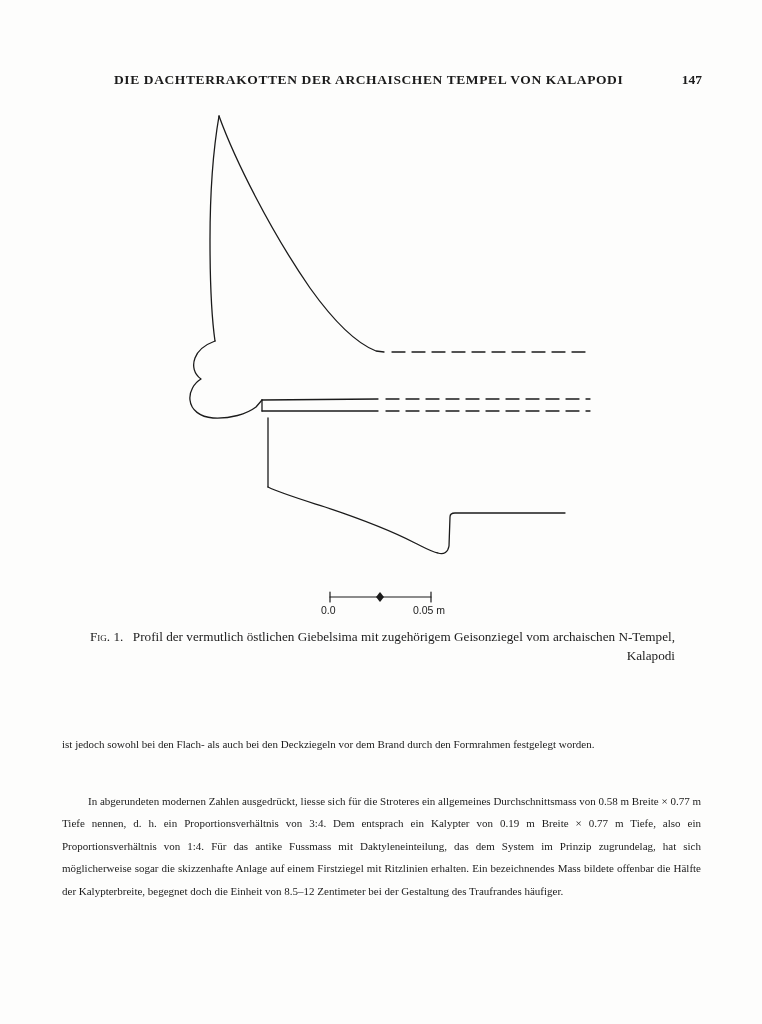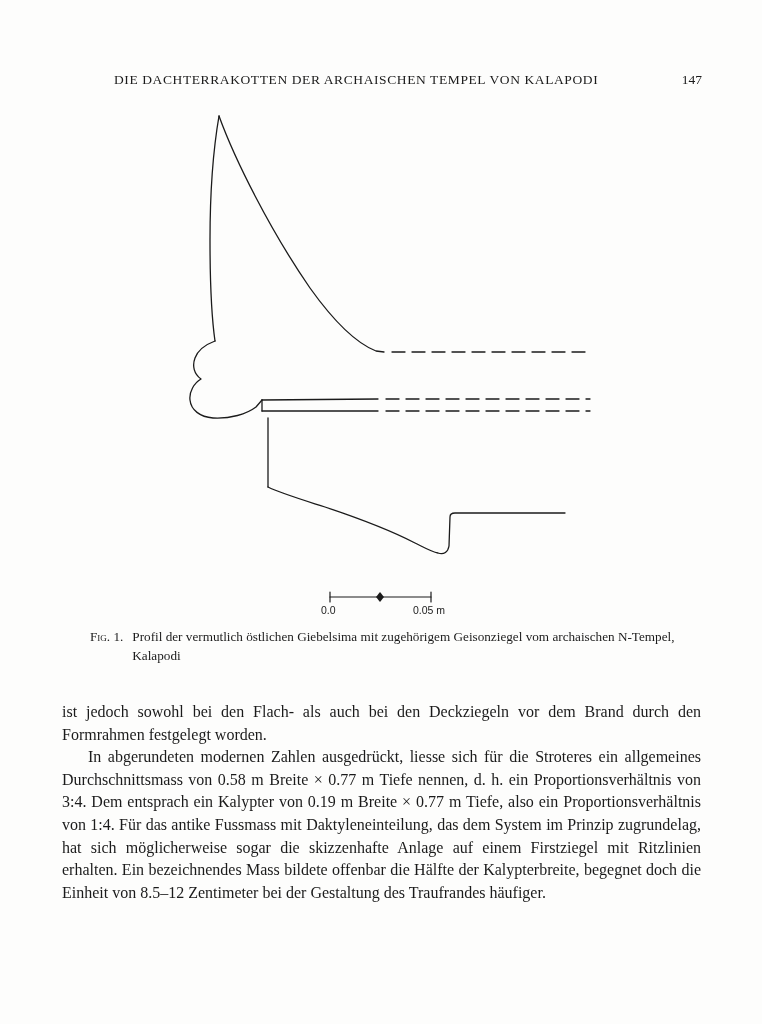--- a/index.html
+++ b/index.html
@@ -21,20 +21,21 @@
   .running-head {
     position: absolute;
     top: 72px;
     left: 114px;
     right: 60px;
     display: flex;
     justify-content: space-between;
     align-items: baseline;
     font-size: 13.5px;
     letter-spacing: 0.6px;
+    font-weight: bold;
   }
   .running-head .title { white-space: nowrap; }
   .running-head .pagenum { letter-spacing: 0; }
 
   
   .figure-svg {
     position: absolute;
     top: 0;
     left: 0;
     width: 762px;
@@ -67,38 +68,40 @@
     font-size: 13.2px;
     line-height: 19px;
   }
   .caption .fig-label {
     font-variant: small-caps;
     white-space: nowrap;
     margin-right: 9px;
   }
   .caption .fig-text {
     flex: 1;
+    text-align: right;
   }
 
   
   .body-text {
     position: absolute;
-    top: 701px;
+    top: 733px;
     left: 62px;
     width: 639px;
-    font-size: 16px;
+    font-size: 11px;
     line-height: 22.6px;
     text-align: justify;
   }
   .body-text p {
     margin: 0;
     padding: 0;
   }
   .body-text p.indent {
     text-indent: 26px;
+    margin-top: 34px;
   }
 </style>
 </head>
 <body>
 
 <div class="page">
 
   <div class="running-head">
     <span class="title">DIE DACHTERRAKOTTEN DER ARCHAISCHEN TEMPEL VON KALAPODI</span>
     <span class="pagenum">147</span>

